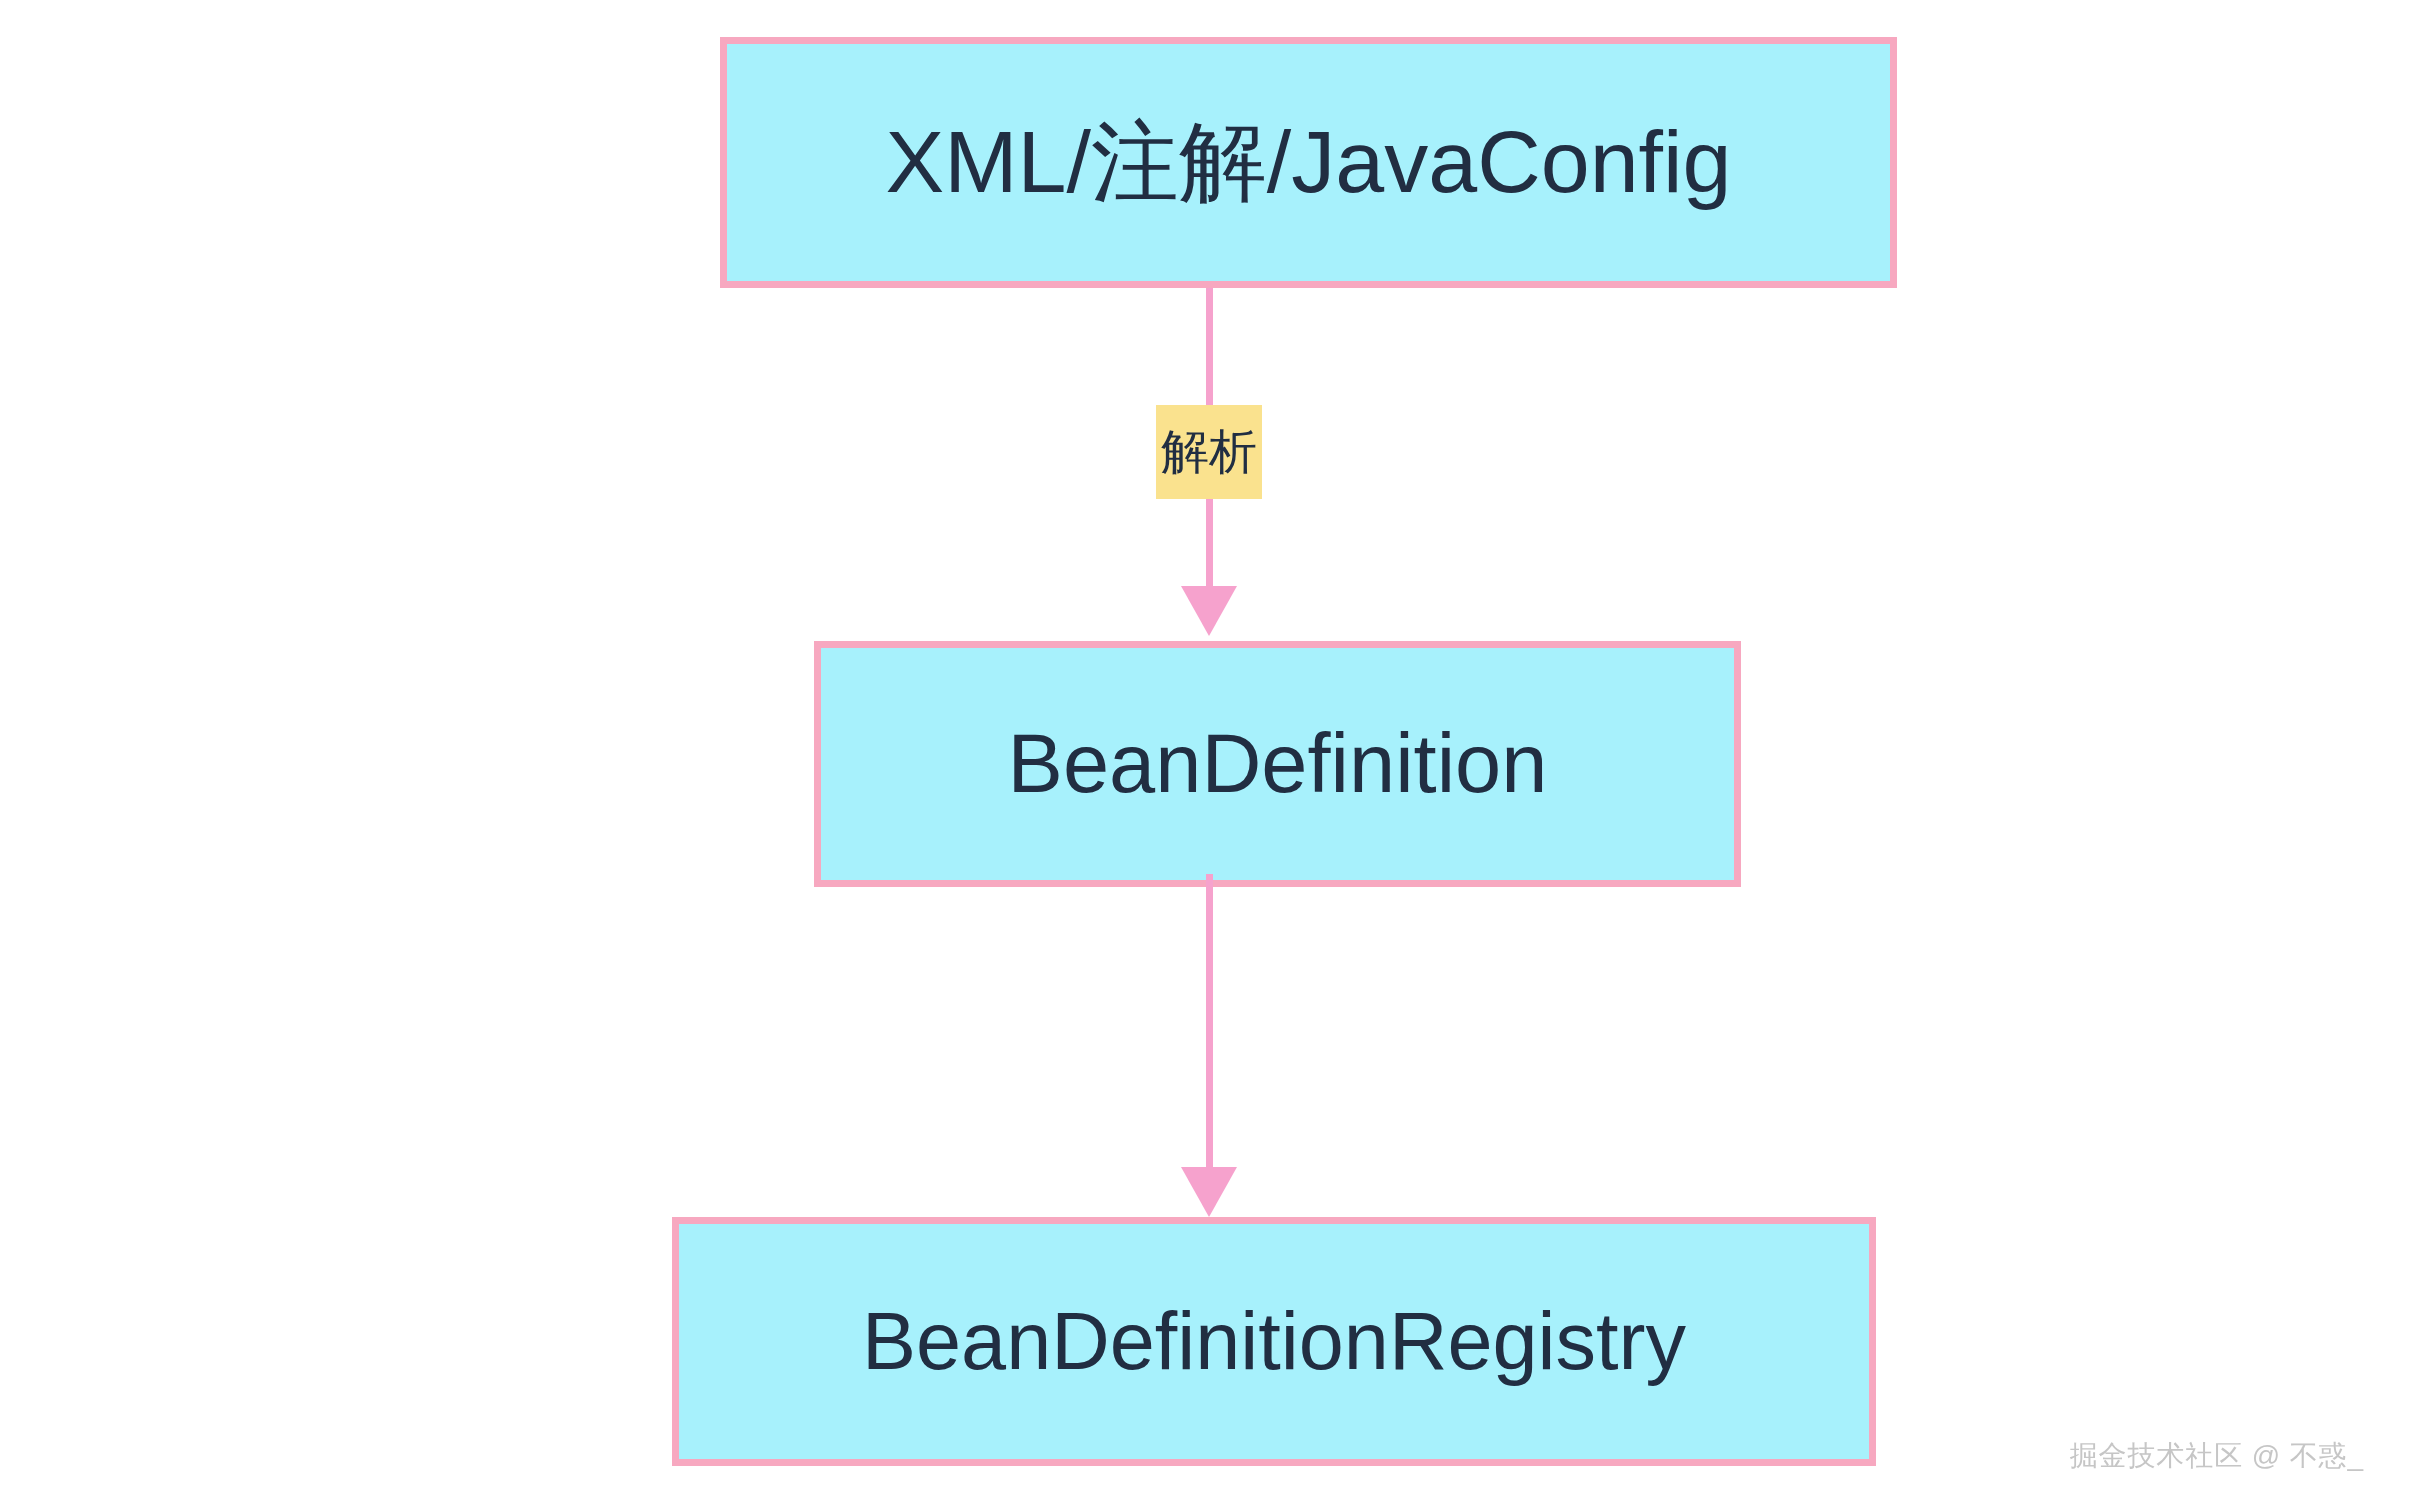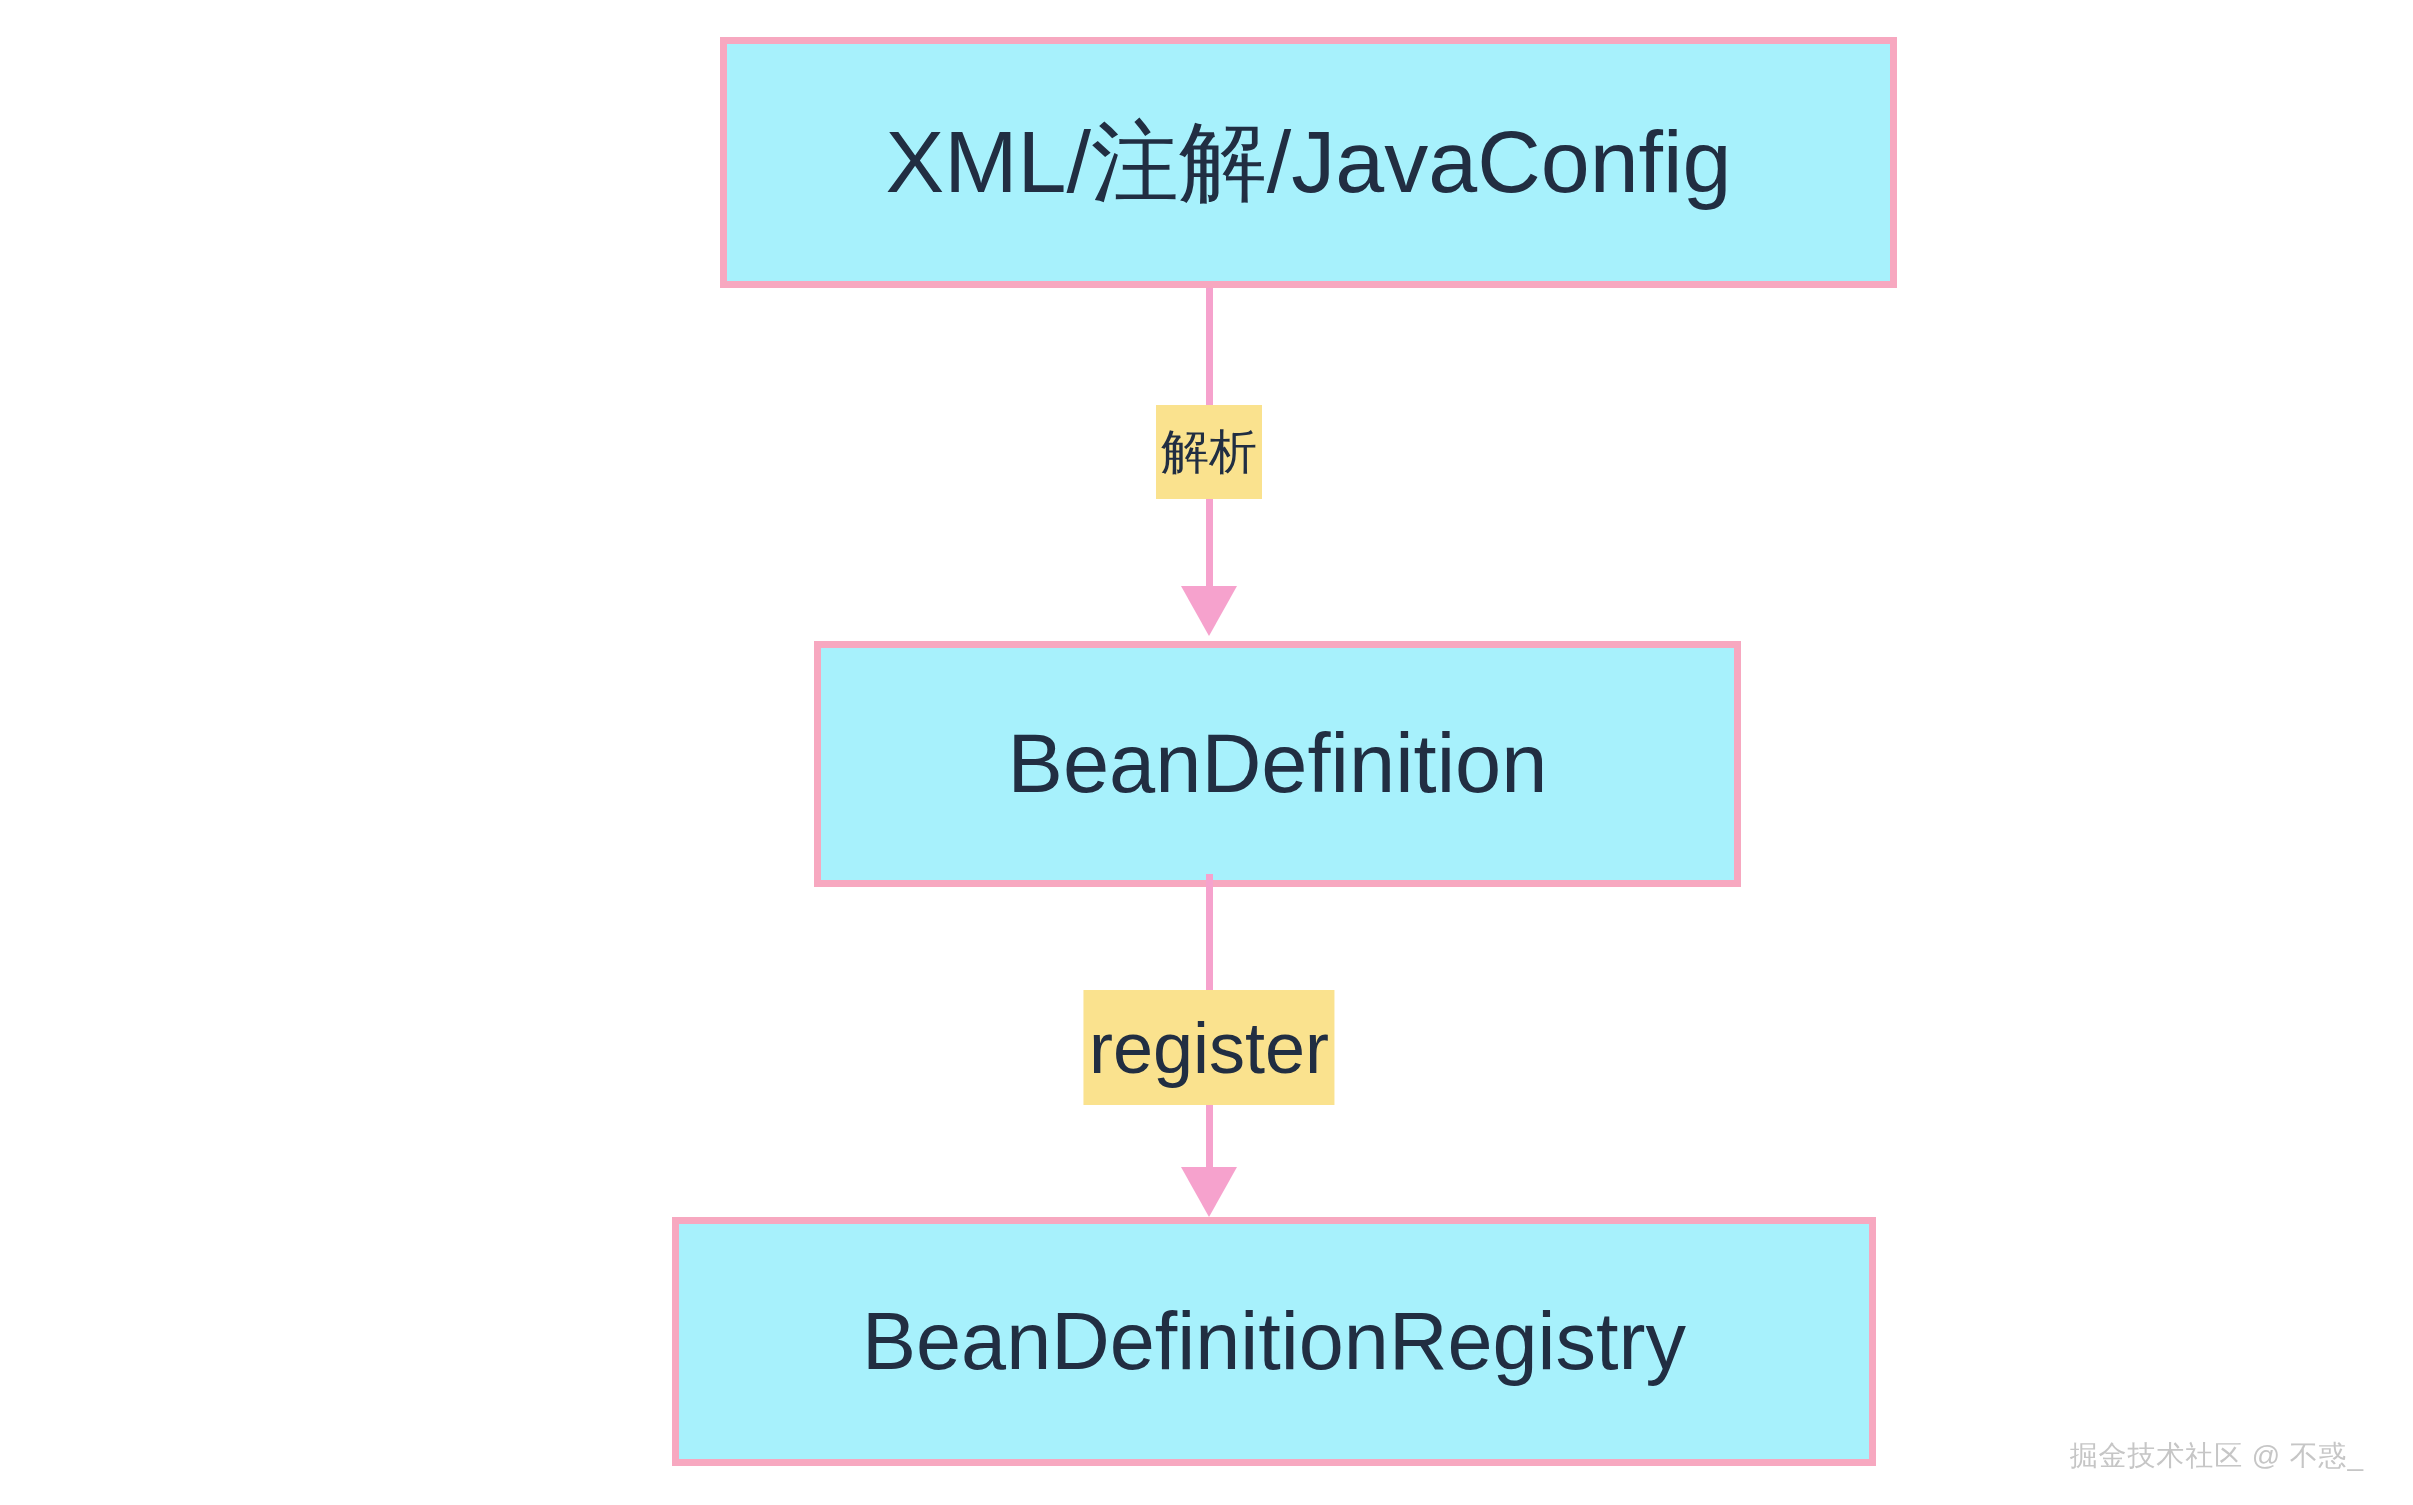--- a/index.html
+++ b/index.html
@@ -92,21 +92,20 @@
   <div class="edge-line edge1-line"></div>
   <div class="arrowhead arrow1"></div>
   <div class="edge-label edge1-label">解析</div>
 
   <div class="node node-beandef">
     <span>BeanDefinition</span>
   </div>
 
   <div class="edge-line edge2-line"></div>
   <div class="arrowhead arrow2"></div>
-  <div class="edge-label edge2-label">register</div>
 
   <div class="node node-registry">
     <span>BeanDefinitionRegistry</span>
   </div>
 
   <div class="watermark">掘金技术社区 @ 不惑_</div>
 
 </div>
 
 

